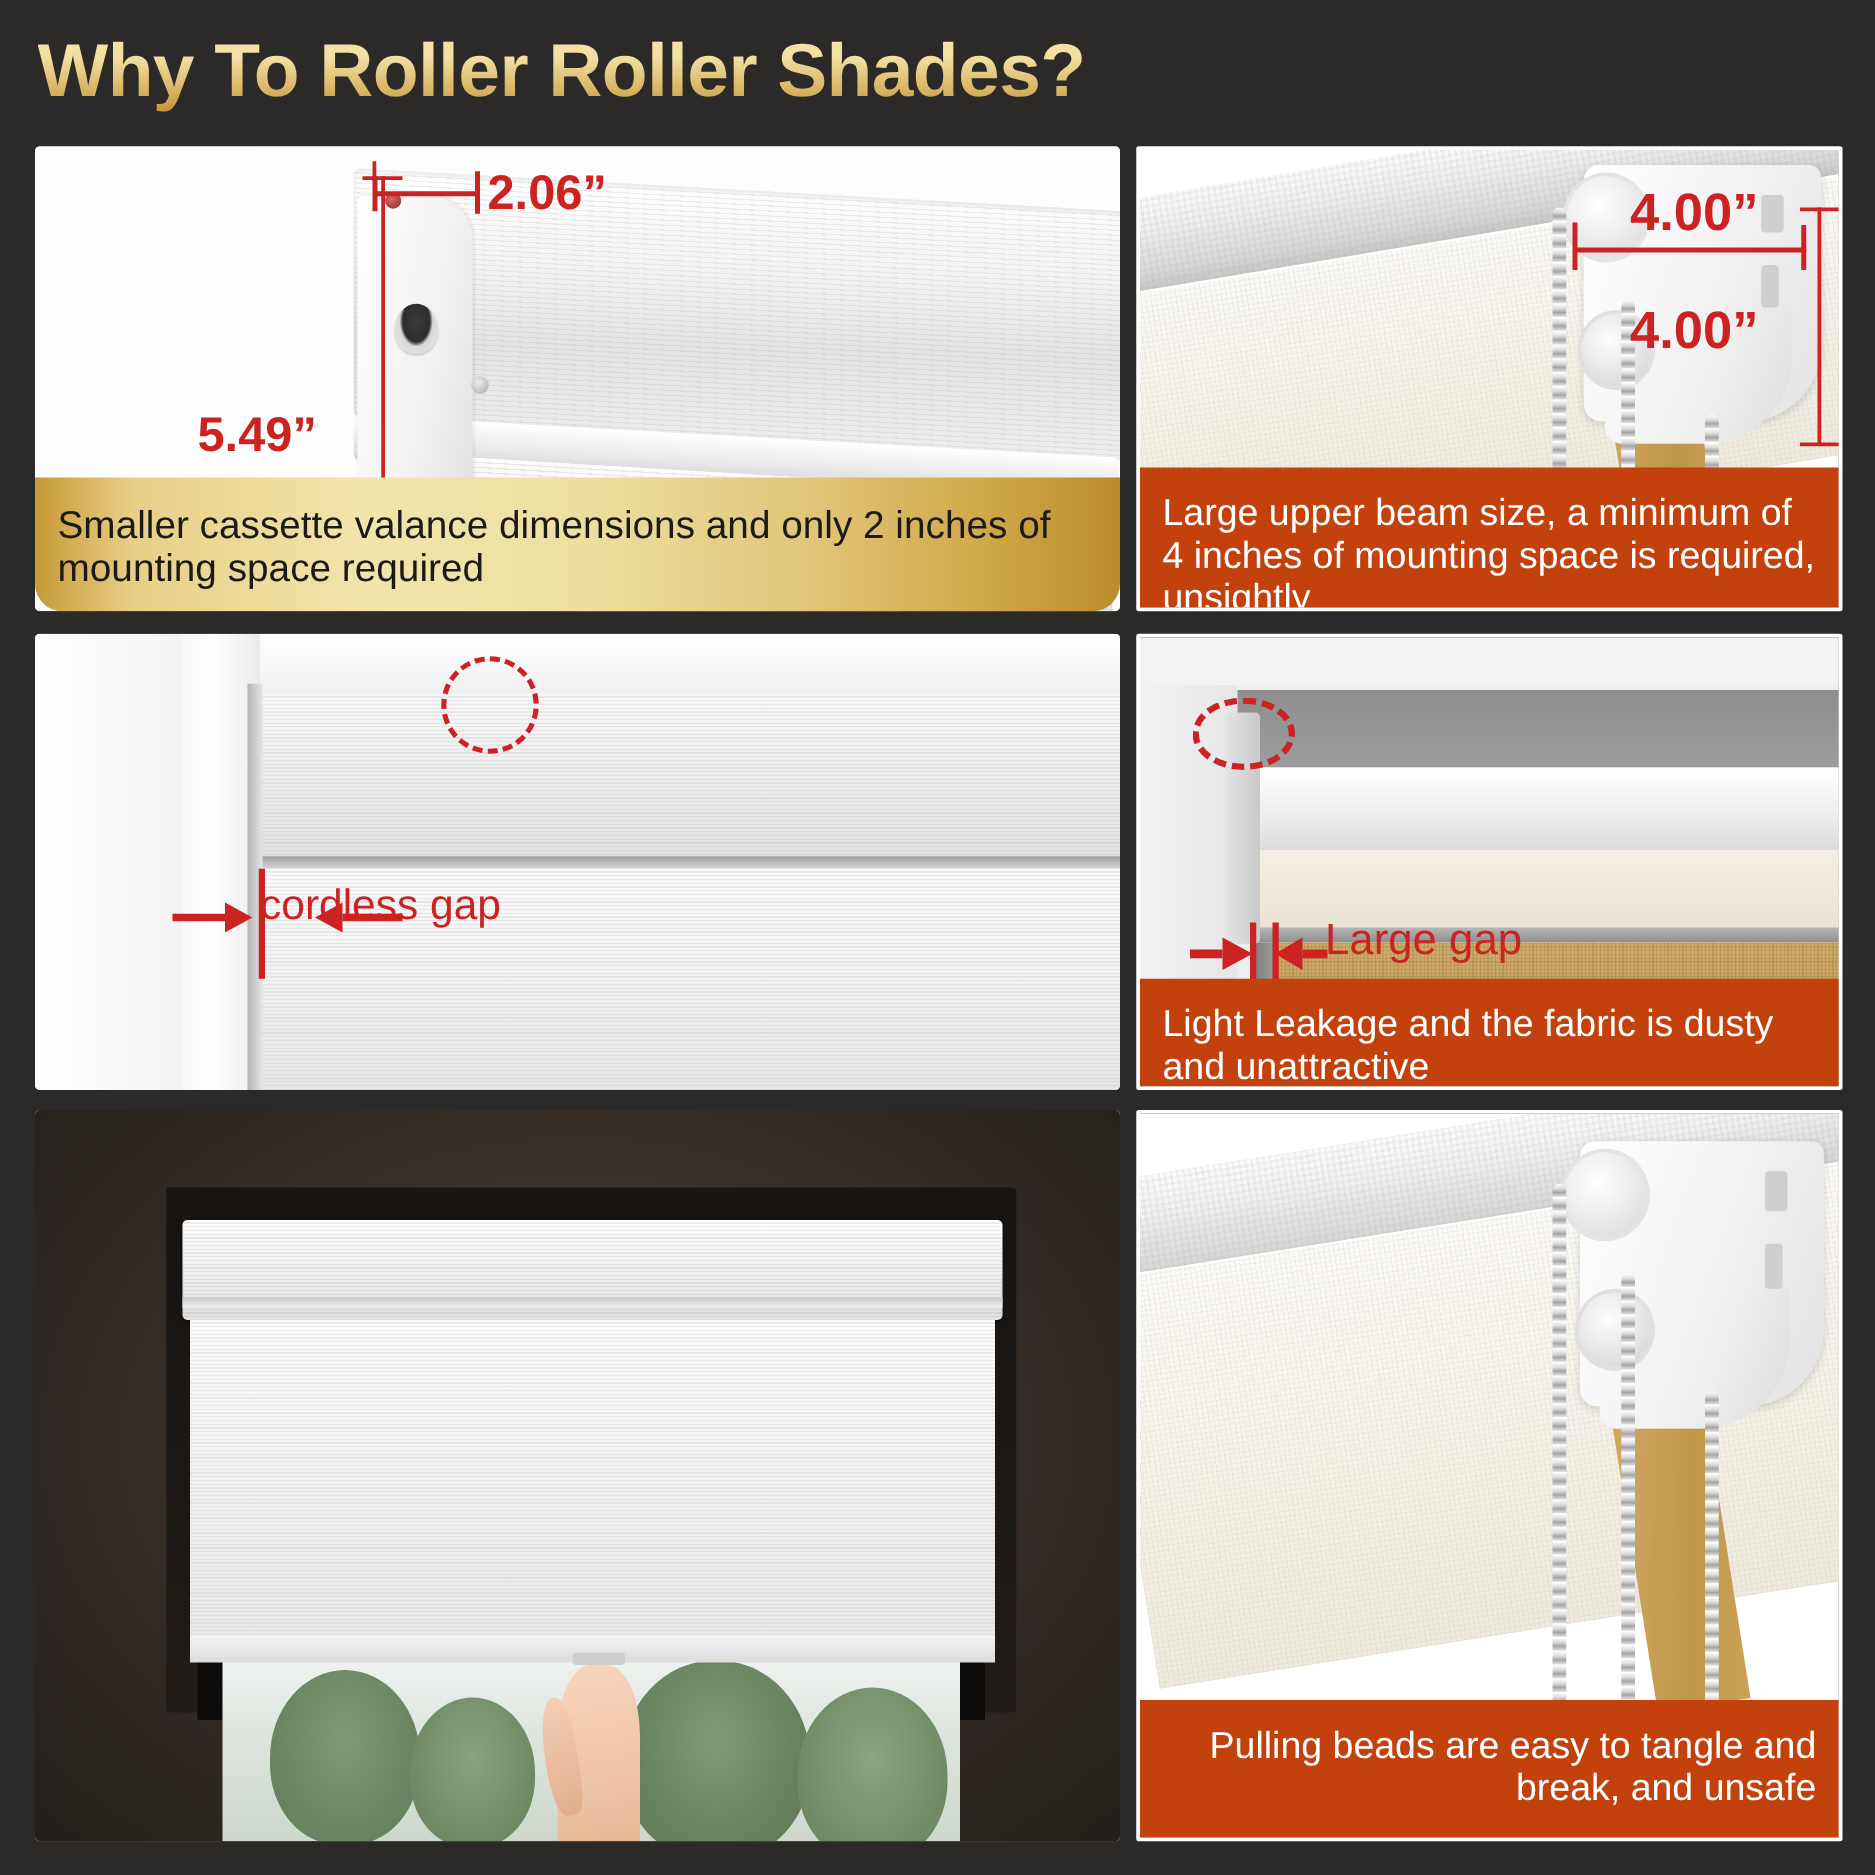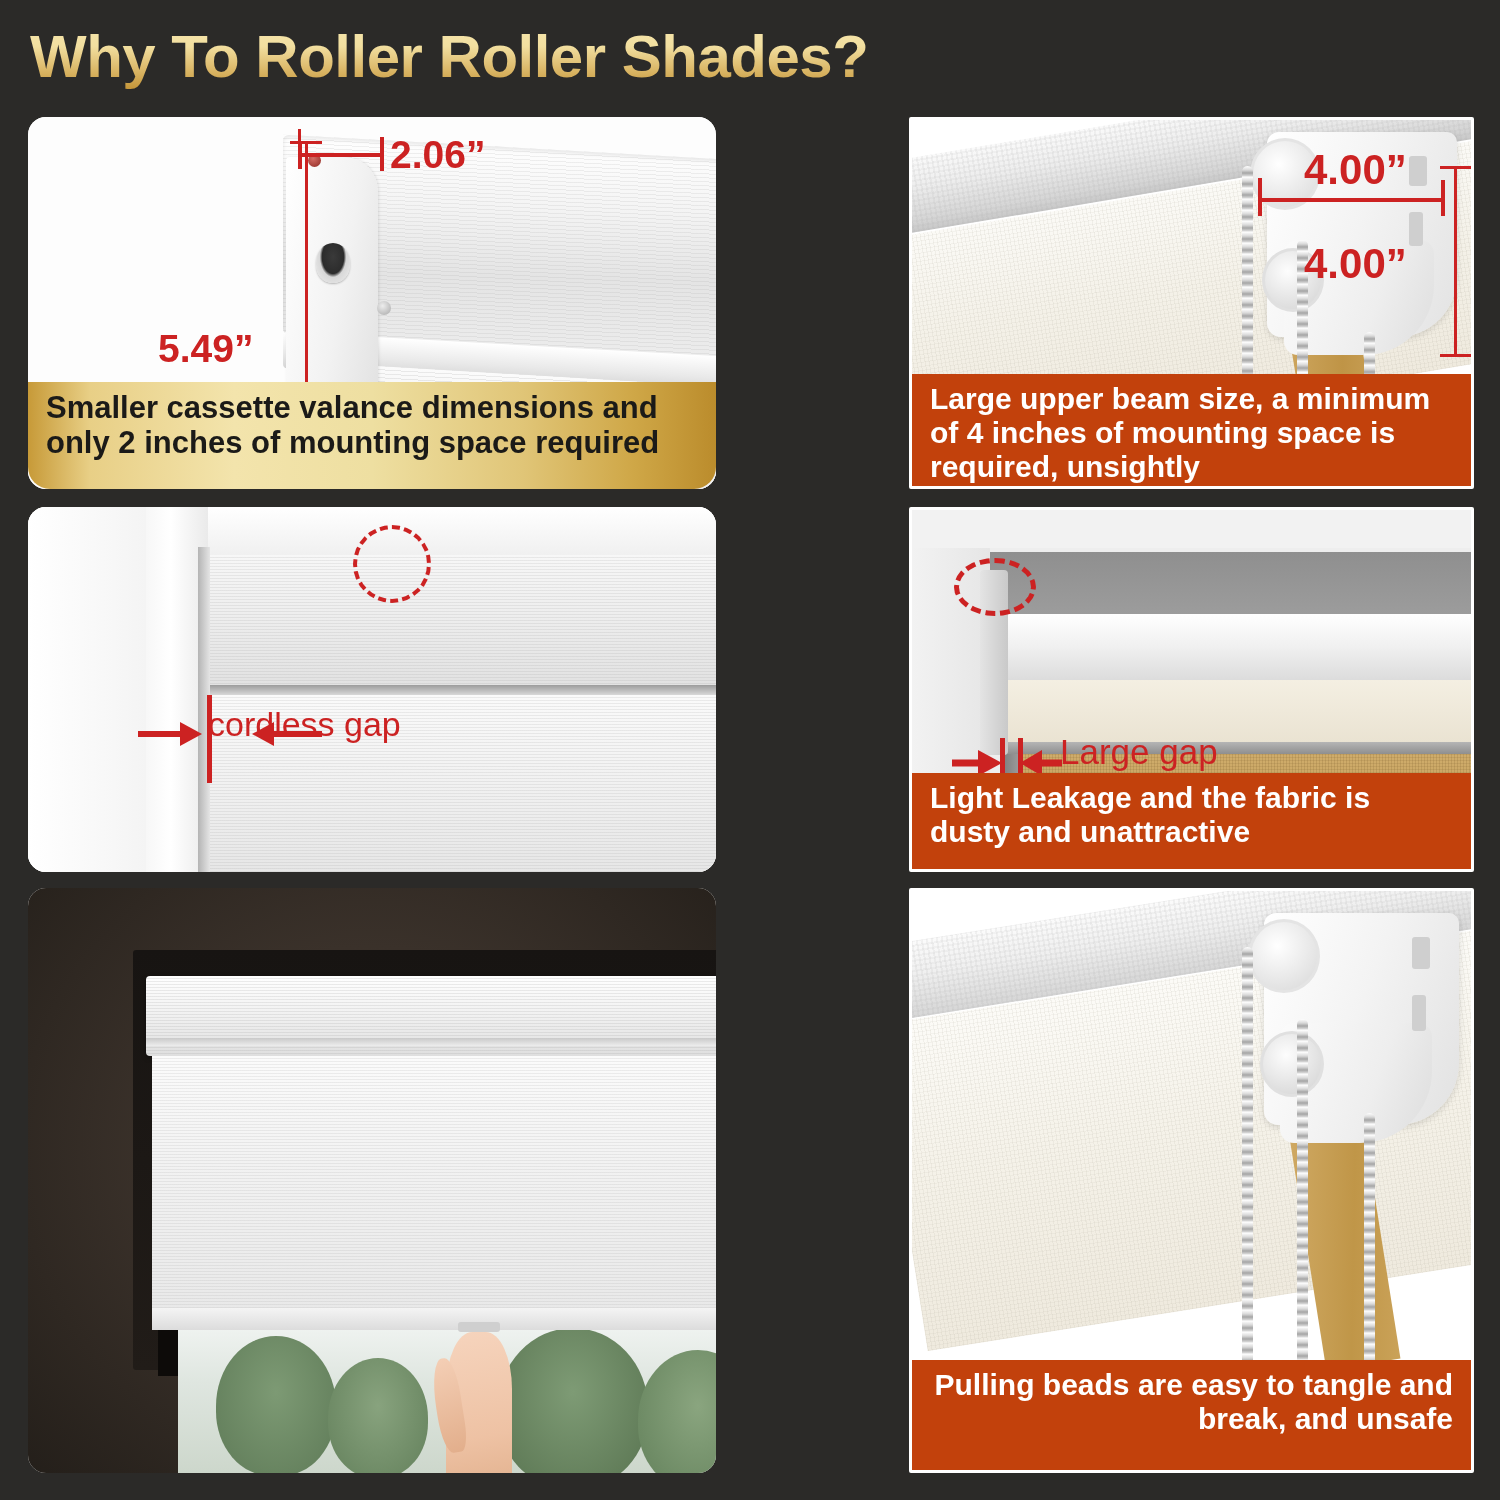--- a/index.html
+++ b/index.html
@@ -25,40 +25,40 @@
     -webkit-background-clip: text;
     background-clip: text;
     color: transparent;
     -webkit-text-fill-color: transparent;
     white-space: nowrap;
   }
 
   
   .panel { position: absolute; overflow: hidden; }
 
-  .panel.left  { left: 28px;  width: 688px; border-radius: 18px; }
+  .panel.left  { left: 28px;  width: 868px; border-radius: 4px; }
   .panel.right { left: 909px; width: 565px; border-radius: 2px; border: 3px solid #ffffff; }
 
   .r1 { top: 117px; height: 372px; }
   .r2 { top: 507px; height: 365px; }
   .r3 { top: 888px; height: 585px; }
 
   .stage {
     position: absolute;
     left: 0; right: 0; top: 0; bottom: 0;
     background: #ffffff;
     overflow: hidden;
   }
 
   
   .caption {
     position: absolute;
     left: 0; right: 0; bottom: 0;
-    padding: 8px 18px 16px 18px;
-    font-weight: bold;
+    padding: 20px 18px 16px 18px;
+    font-weight: normal;
     line-height: 1.14;
     z-index: 40;
   }
   .caption.gold {
     background: linear-gradient(90deg,
         #c79a38 0%, #e8cf86 9%, #f3e4ac 30%,
         #eedfa1 50%, #e0c577 72%, #cfa747 88%, #bb8c2c 100%);
     color: #1b1a18;
     border-bottom-left-radius: 22px;
     border-bottom-right-radius: 22px;
@@ -66,21 +66,21 @@
   }
   .caption.gray {
     background: #c2410c;
     color: #ffffff;
     font-size: 30px;
   }
   .r1 .caption.gold { height: 107px; }
   .r2 .caption.gold { height: 100px; }
   .r3 .caption.gold { height: 120px; }
   .r1 .caption.gray { height: 112px; }
-  .r2 .caption.gray { height: 96px; }
+  .r2 .caption.gray { height: 86px; }
   .r3 .caption.gray { height: 110px; text-align: right; }
 
   
   .p1-bg { position:absolute; inset:0; background:#fdfdfd; }
   .p1-cassette {
     position: absolute;
     left: 255px; top: 35px;
     width: 620px; height: 200px;
     background: linear-gradient(178deg, #ffffff 0%, #f4f4f4 30%, #e4e4e4 62%, #ededed 100%);
     transform: skewY(3.2deg);

